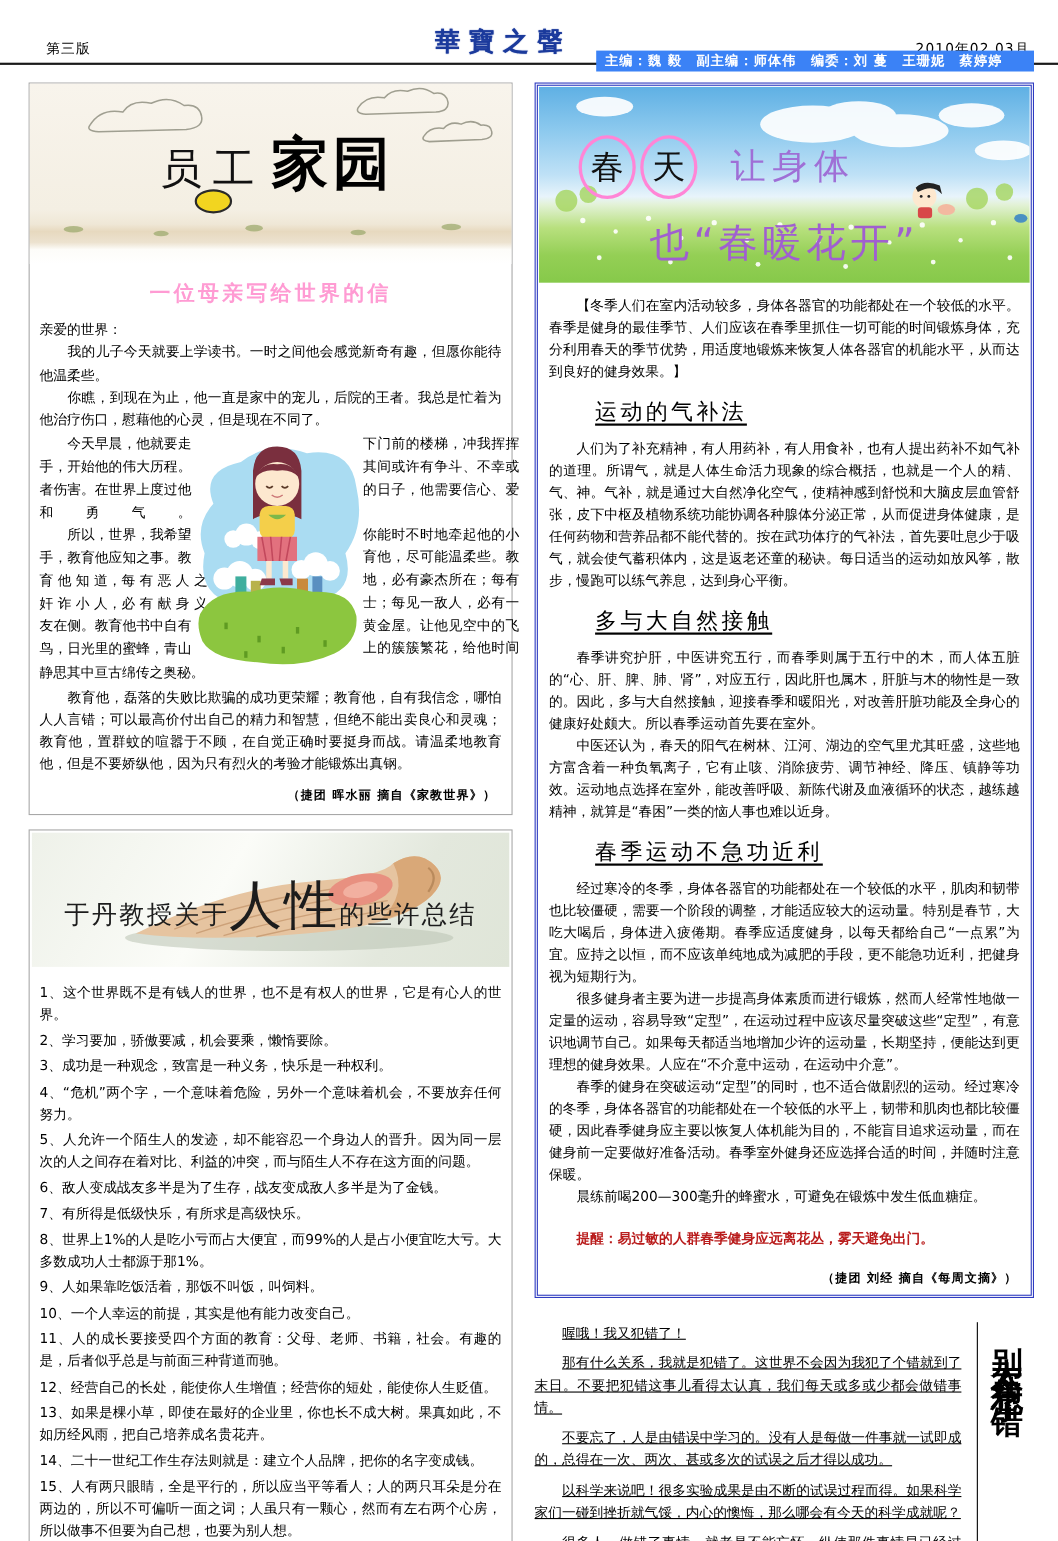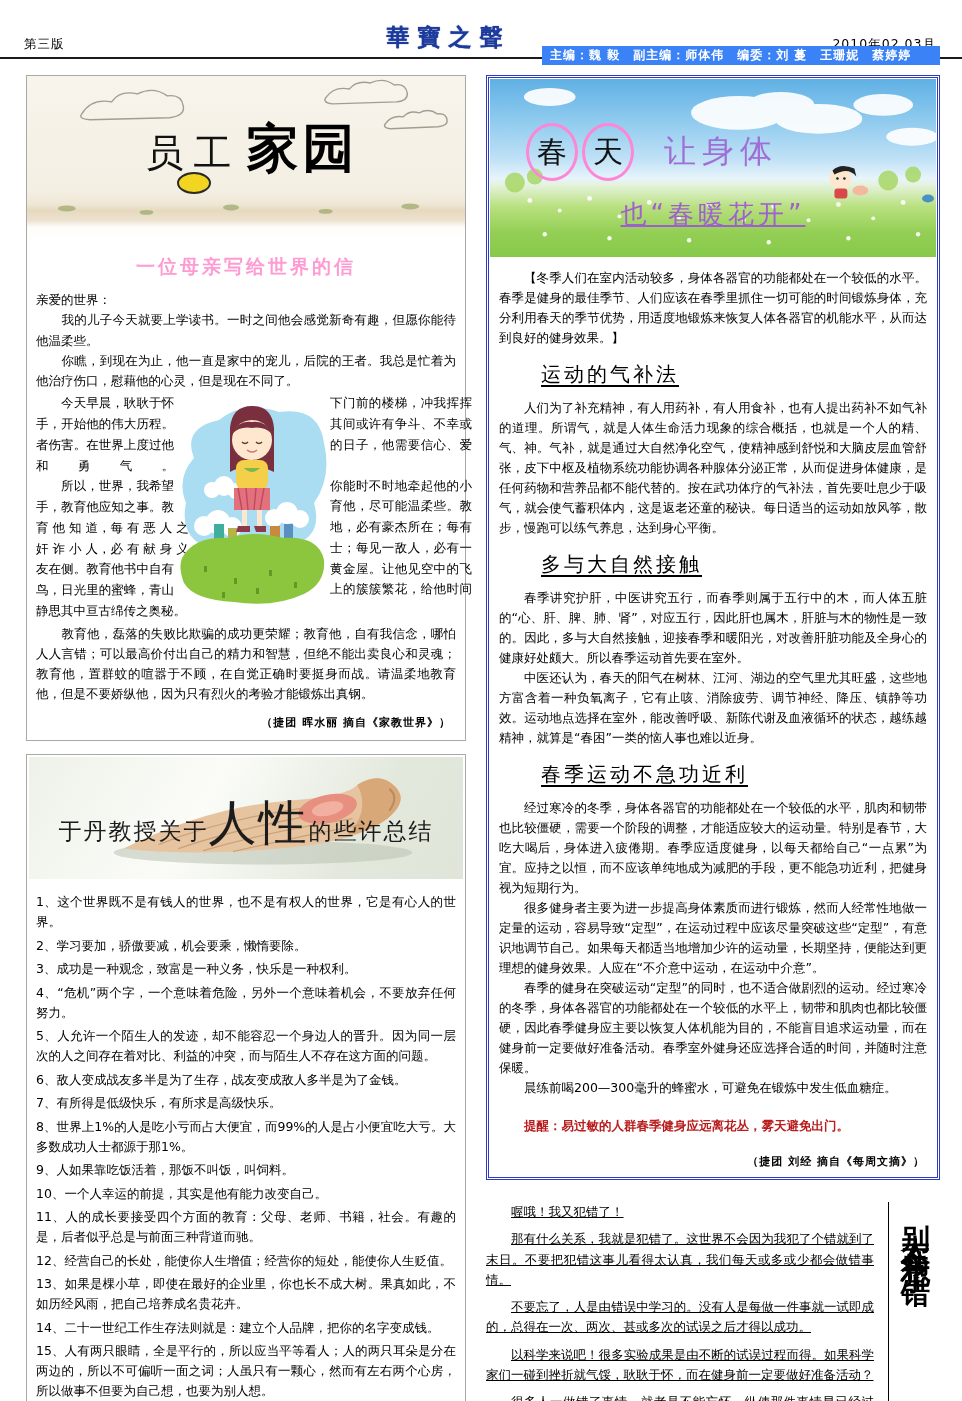--- a/index.html
+++ b/index.html
@@ -1,21 +1,21 @@
 <!DOCTYPE html>
 <html><head>
 <meta charset="utf-8">
 <style>
   * { margin:0; padding:0; box-sizing:border-box; }
   html,body { background:#ffffff; }
   body { font-family:"DejaVu Sans","Liberation Sans",sans-serif; color:#000; }
   .page { position:relative; width:962px; min-height:1401px; margin:0 auto; background:#fff; overflow:hidden; }
 
   
-  .hdr { display:flex; align-items:flex-end; justify-content:space-between; padding:22px 26px 4px 24px; border-bottom:2px solid #1a1a1a; }
+  .hdr { display:flex; align-items:flex-end; justify-content:space-between; padding:22px 26px 4px 42px; border-bottom:2px solid #1a1a1a; }
   .hdr-edition, .hdr-date { font-size:12.5px; letter-spacing:1px; }
   .hdr-masthead { font-family:"Liberation Serif","DejaVu Serif",serif; font-weight:bold; font-size:23px; color:#1b3a9c; letter-spacing:8px; text-shadow:0 0 1px #1b3a9c; }
   .editors-bar { position:absolute; top:46px; right:22px; width:398px; height:19px; background:#3b82f6; color:#fff; font-size:12px; font-weight:bold; display:flex; align-items:center; padding-left:8px; letter-spacing:1px; white-space:nowrap; overflow:hidden; }
 
   
   .cols { display:flex; gap:20px; padding:16px 22px 40px 26px; align-items:flex-start; }
   .col-left { width:440px; flex:none; }
   .col-right { width:454px; flex:none; }
 
   .boxed { border:1px solid #a8a8a8; background:#fff; }
@@ -51,21 +51,21 @@
   .a2-list { padding:8px 9px 2px 9px; font-size:12.5px; line-height:1.6; }
   .a2-list .list-item { margin:3.5px 0; text-align:justify; }
 
   
   .banner-spring { position:relative; height:178px; margin:3px; overflow:hidden;
     background:linear-gradient(180deg,#5fb0e4 0%,#8cc9ee 22%,#bfe1f6 45%,#e8f4fb 56%,#e3f2d8 60%,#b8e07e 72%,#94cf55 86%,#86c94a 100%); }
   .banner-spring svg { position:absolute; inset:0; }
   .bs-row1 { position:absolute; top:44px; left:36px; display:flex; align-items:center; gap:4px; }
   .bs-circle { width:52px; height:58px; border:3px solid #ff85d6; border-radius:50%; display:flex; align-items:center; justify-content:center; font-size:30px; color:#111; background:transparent; font-family:"Liberation Serif","DejaVu Serif",serif; }
   .bs-line1 { margin-left:26px; font-size:32px; color:#9f6fd6; letter-spacing:6px; font-weight:500; }
-  .bs-line2 { position:absolute; top:118px; left:0; right:0; text-align:center; font-size:26px; color:#a05fd0; letter-spacing:4px; font-weight:500;text-decoration:underline; }
+  .bs-line2 { position:absolute; top:118px; left:0; right:0; text-align:center; font-size:36px; color:#a05fd0; letter-spacing:4px; font-weight:500; }
 
   
   .a3-body { padding:8px 12px 4px 12px; font-size:12.5px; line-height:1.6; }
   .a3-body .intro { text-indent:2em; text-align:justify; margin-bottom:4px; }
   .a3-body .sec-heading { color:#000000; font-size:20px; letter-spacing:3px; margin:10px 0 8px 42px; text-decoration:underline; text-underline-offset:4px; font-weight:500; }
   .a3-body .para { text-indent:2em; text-align:justify; }
   .a3-body .red-note { color:#b91c1c; font-weight:bold; text-indent:2em; margin:18px 0 10px 0; }
 
   
   .a4 { position:relative; margin-top:22px; padding-right:66px; }
@@ -114,21 +114,21 @@
 
         <div class="a1-title">一位母亲写给世界的信</div>
 
         <div class="a1-body">
           <div class="salutation">亲爱的世界：</div>
           <div>　　我的儿子今天就要上学读书。一时之间他会感觉新奇有趣，但愿你能待他温柔些。</div>
           <div>　　你瞧，到现在为止，他一直是家中的宠儿，后院的王者。我总是忙着为他治疗伤口，慰藉他的心灵，但是现在不同了。</div>
 
           <div class="wrap-row">
             <div class="wrap-colL">
-                <div class="wrap-line">　　今天早晨，耿耿于怀</div>
+                <div class="wrap-line">　　今天早晨，他就要走</div>
                 <div class="wrap-line">手，开始他的伟大历程。</div>
                 <div class="wrap-line">者伤害。在世界上度过他</div>
                 <div class="wrap-line">和勇气。</div>
                 <div class="wrap-line">　　所以，世界，我希望</div>
                 <div class="wrap-line">手，教育他应知之事。教</div>
                 <div class="wrap-line">育 他 知 道，每 有 恶 人 之</div>
                 <div class="wrap-line">奸 诈 小 人，必 有 献 身 义</div>
                 <div class="wrap-line">友在侧。教育他书中自有</div>
                 <div class="wrap-line">鸟，日光里的蜜蜂，青山</div>
                 <div class="wrap-line">静思其中亘古绵传之奥秘。</div>
@@ -313,21 +313,21 @@
           </div>
         <div class="attribution">（捷团 刘经 摘自《每周文摘》）</div>
       </div>
 
       <div class="a4">
         <div class="a4-vtitle">别太在意犯了错</div>
         <div class="a4-body">
             <div class="paragraph">喔哦！我又犯错了！</div>
             <div class="paragraph">那有什么关系，我就是犯错了。这世界不会因为我犯了个错就到了末日。不要把犯错这事儿看得太认真，我们每天或多或少都会做错事情。</div>
             <div class="paragraph">不要忘了，人是由错误中学习的。没有人是每做一件事就一试即成的，总得在一次、两次、甚或多次的试误之后才得以成功。</div>
-            <div class="paragraph">以科学来说吧！很多实验成果是由不断的试误过程而得。如果科学家们一碰到挫折就气馁，耿耿于怀，而在健身前一定要做好准备活动？</div>
+            <div class="paragraph">以科学来说吧！很多实验成果是由不断的试误过程而得。如果科学家们一碰到挫折就气馁，内心的懊悔，那么哪会有今天的科学成就呢？</div>
             <div class="paragraph">很多人一做错了事情，就老是不能忘怀。纵使那件事情早已经过去，而且也已开始进行其他事情，还是放不下，一直自问：“为什么我会做错了呢？没道理啊！”内心的懊悔、愧疚挥之不去不打紧，还扰乱了思绪，干扰了其他事情的进行。</div>
           </div>
 
       </div>
 
     </div>
   </div>
 
 </div>
 

